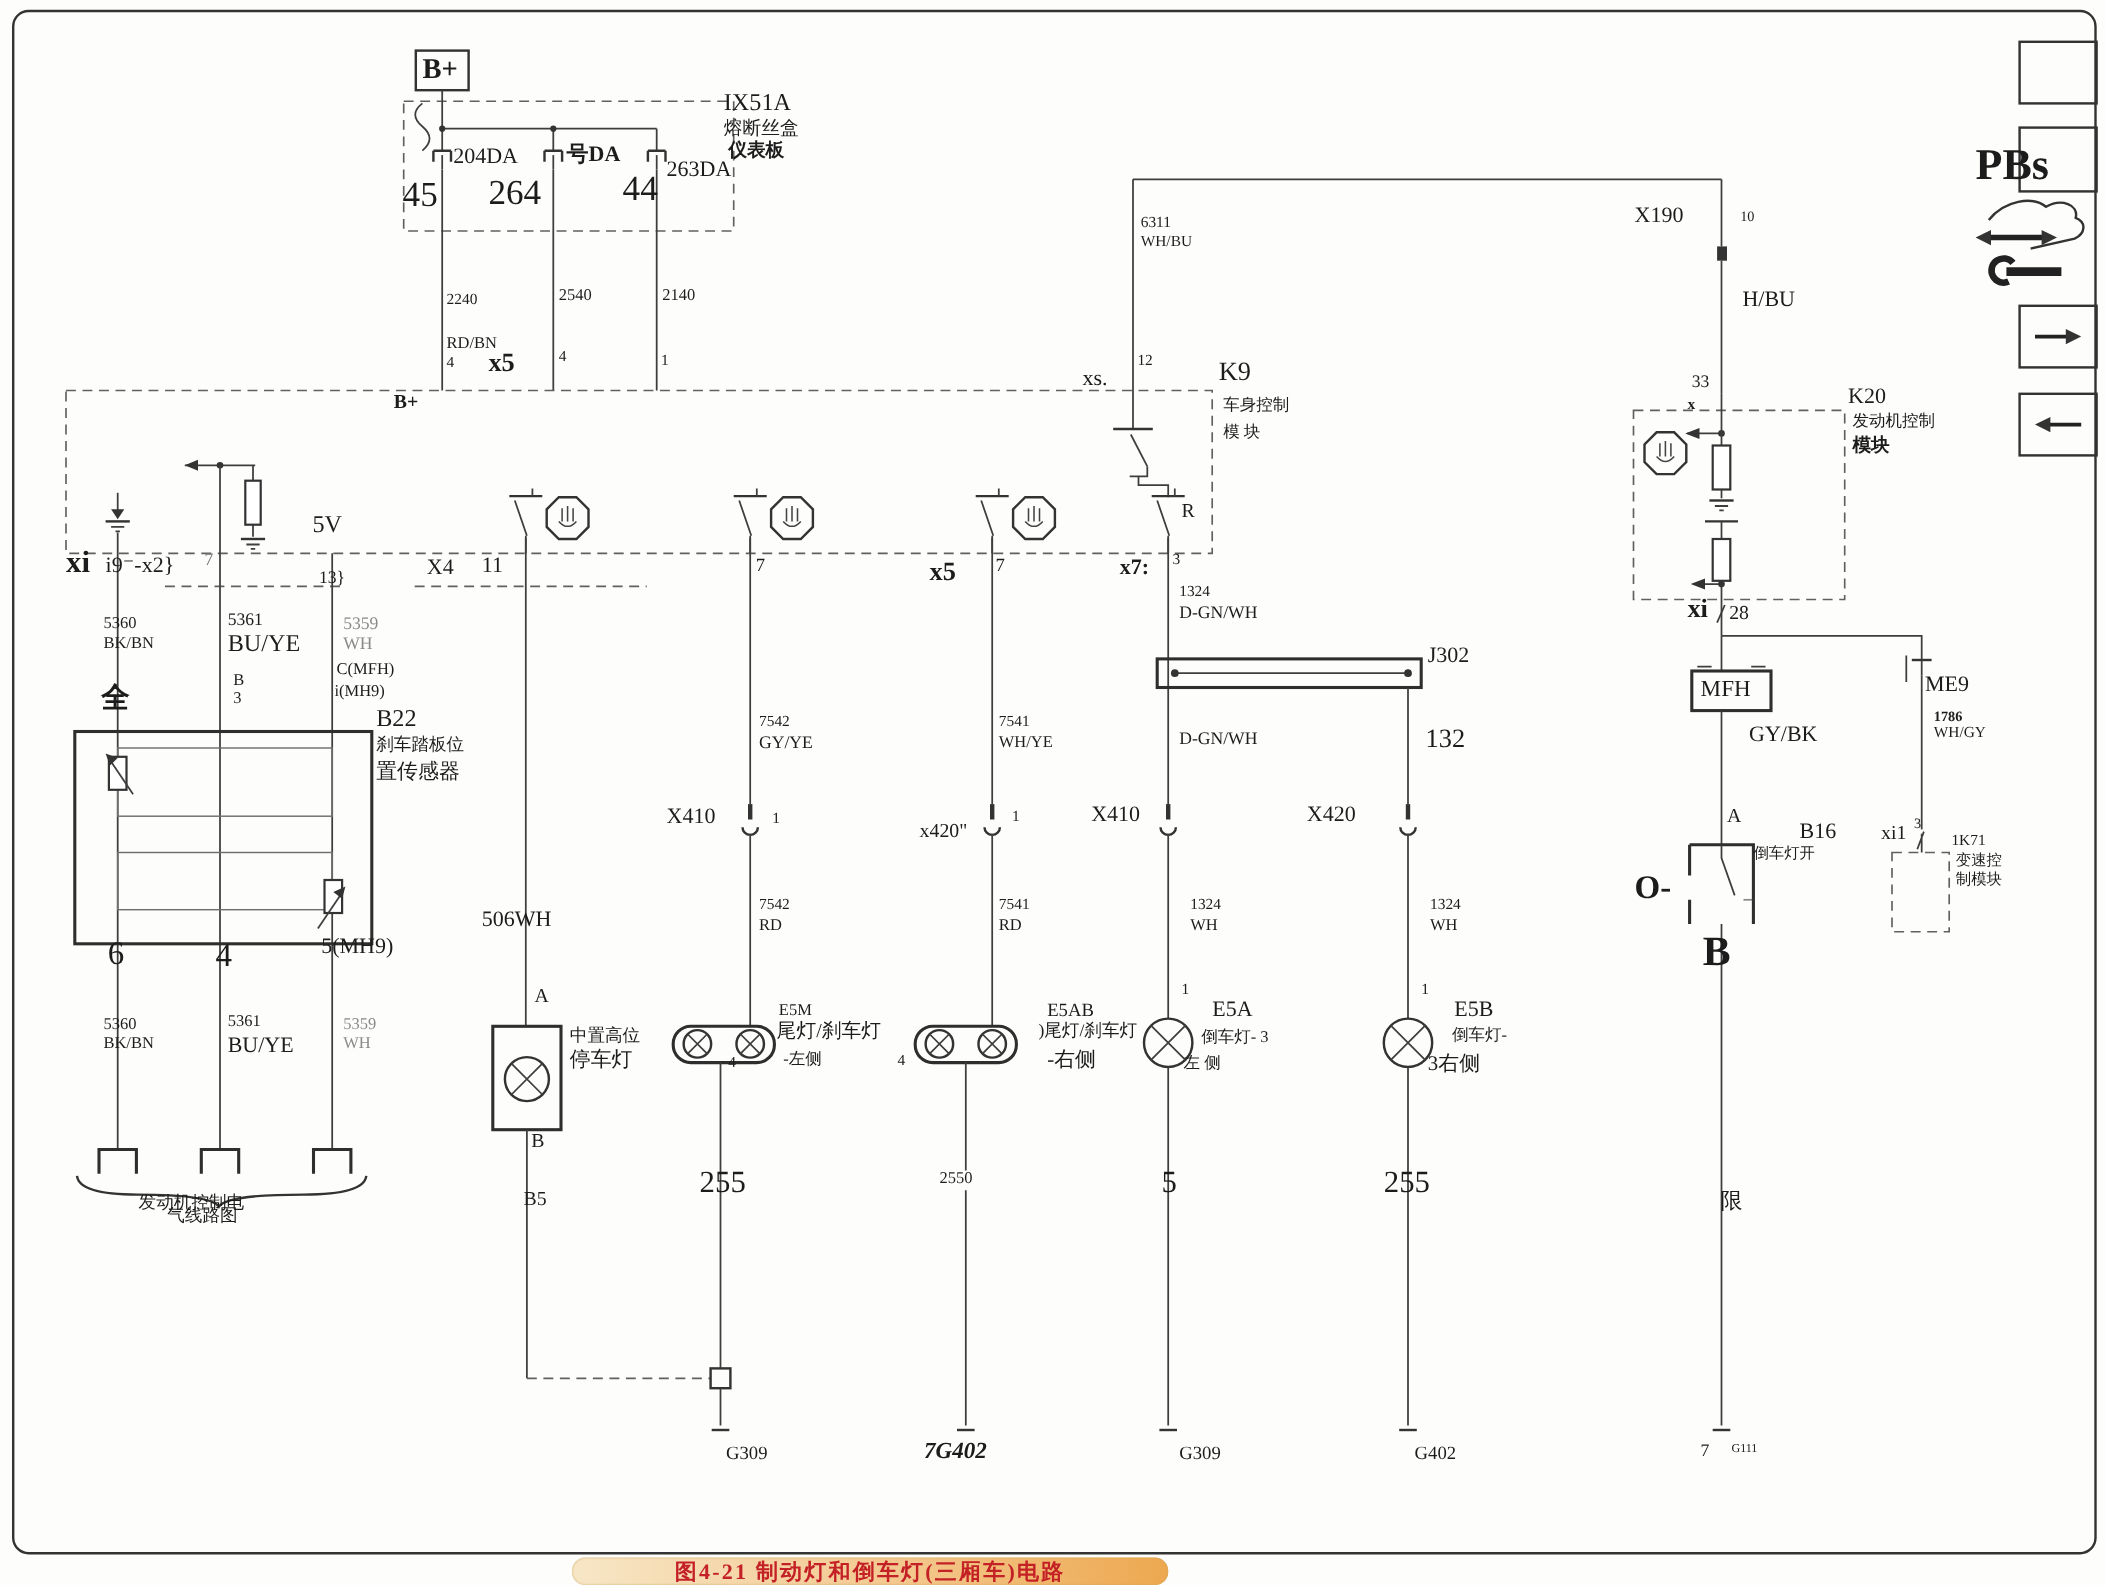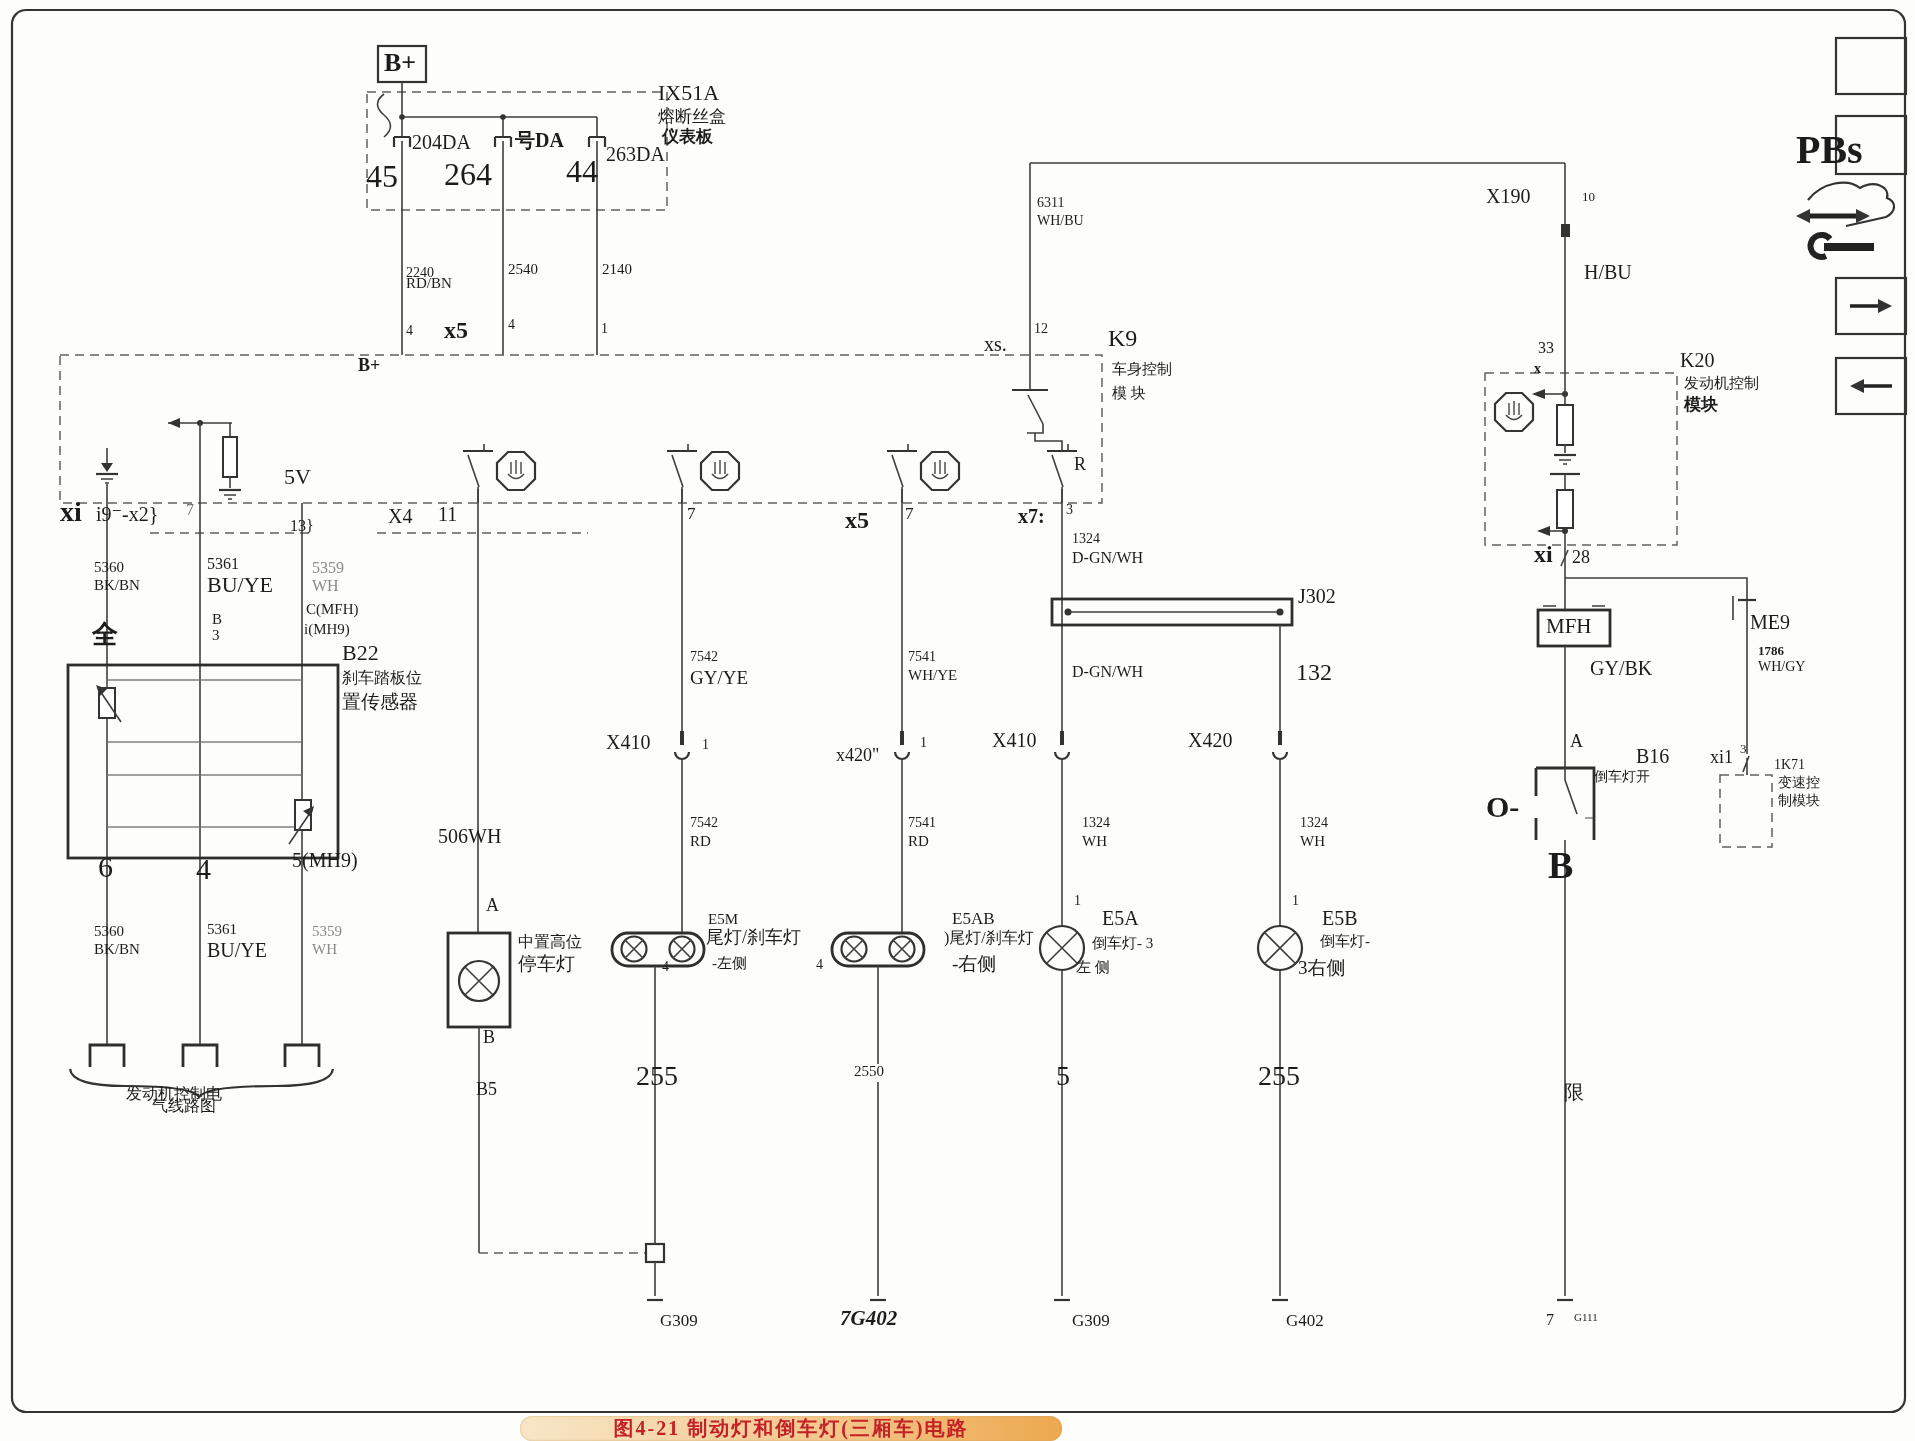--- a/index.html
+++ b/index.html
@@ -281,21 +281,21 @@
       <div class="lbl" style="left: 412px; top: 132px; font-size: 20px;">204DA</div>
       <div class="lbl" style="left: 366px; top: 160px; font-size: 32px;">45</div>
       <div class="lbl" style="left: 515px; top: 130px; font-size: 20px; font-weight: 700;">号DA</div>
       <div class="lbl" style="left: 444px; top: 158px; font-size: 32px;">264</div>
       <div class="lbl" style="left: 606px; top: 144px; font-size: 20px;">263DA</div>
       <div class="lbl" style="left: 566px; top: 155px; font-size: 32px;">44</div>
       <div class="lbl" style="left: 658px; top: 82px; font-size: 22px;">IX51A</div>
       <div class="lbl" style="left: 658px; top: 108px; font-size: 17px;">熔断丝盒</div>
       <div class="lbl" style="left: 662px; top: 128px; font-size: 17px; font-weight: 700;">仪表板</div>
       <div class="lbl" style="left: 406px; top: 266px; font-size: 14px;">2240</div>
-      <div class="lbl" style="left: 406px; top: 276px; font-size: 15px;">RD/BN</div>
+      <div class="lbl" style="left: 406px; top: 305px; font-size: 15px;">RD/BN</div>
       <div class="lbl" style="left: 406px; top: 324px; font-size: 14px;">4</div>
       <div class="lbl" style="left: 508px; top: 262px; font-size: 15px;">2540</div>
       <div class="lbl" style="left: 444px; top: 318px; font-size: 24px; font-weight: 700;">x5</div>
       <div class="lbl" style="left: 508px; top: 318px; font-size: 14px;">4</div>
       <div class="lbl" style="left: 602px; top: 262px; font-size: 15px;">2140</div>
       <div class="lbl" style="left: 601px; top: 322px; font-size: 14px;">1</div>
       <div class="lbl" style="left: 358px; top: 356px; font-size: 18px; font-weight: 700;">B+</div>
       <div class="lbl" style="left: 1037px; top: 196px; font-size: 14px;">6311</div>
       <div class="lbl" style="left: 1037px; top: 214px; font-size: 14px;">WH/BU</div>
       <div class="lbl" style="left: 984px; top: 334px; font-size: 20px;">xs.</div>
@@ -341,21 +341,21 @@
       <div class="lbl" style="left: 312px; top: 942px; font-size: 15px; color: rgb(138, 138, 138);">WH</div>
       <div class="lbl" style="left: 126px; top: 1086px; font-size: 16px;">发动机控制电</div>
       <div class="lbl" style="left: 152px; top: 1098px; font-size: 16px;">气线路图</div>
       <div class="lbl" style="left: 438px; top: 826px; font-size: 20px;">506WH</div>
       <div class="lbl" style="left: 486px; top: 896px; font-size: 18px;">A</div>
       <div class="lbl" style="left: 518px; top: 934px; font-size: 16px;">中置高位</div>
       <div class="lbl" style="left: 518px; top: 954px; font-size: 19px;">停车灯</div>
       <div class="lbl" style="left: 483px; top: 1028px; font-size: 18px;">B</div>
       <div class="lbl" style="left: 476px; top: 1080px; font-size: 18px;">B5</div>
       <div class="lbl" style="left: 690px; top: 650px; font-size: 14px;">7542</div>
-      <div class="lbl" style="left: 690px; top: 668px; font-size: 19px;">GY/YE</div>
+      <div class="lbl" style="left: 690px; top: 668px; font-size: 16px;">GY/YE</div>
       <div class="lbl" style="left: 606px; top: 732px; font-size: 20px;">X410</div>
       <div class="lbl" style="left: 702px; top: 738px; font-size: 14px;">1</div>
       <div class="lbl" style="left: 690px; top: 816px; font-size: 14px;">7542</div>
       <div class="lbl" style="left: 690px; top: 834px; font-size: 15px;">RD</div>
       <div class="lbl" style="left: 708px; top: 912px; font-size: 15px;">E5M</div>
       <div class="lbl" style="left: 706px; top: 928px; font-size: 18px;">尾灯/刹车灯</div>
       <div class="lbl" style="left: 712px; top: 956px; font-size: 15px;">-左侧</div>
       <div class="lbl" style="left: 662px; top: 960px; font-size: 14px;">4</div>
       <div class="lbl" style="left: 636px; top: 1062px; font-size: 28px;">255</div>
       <div class="lbl" style="left: 660px; top: 1312px; font-size: 17px;">G309</div>

